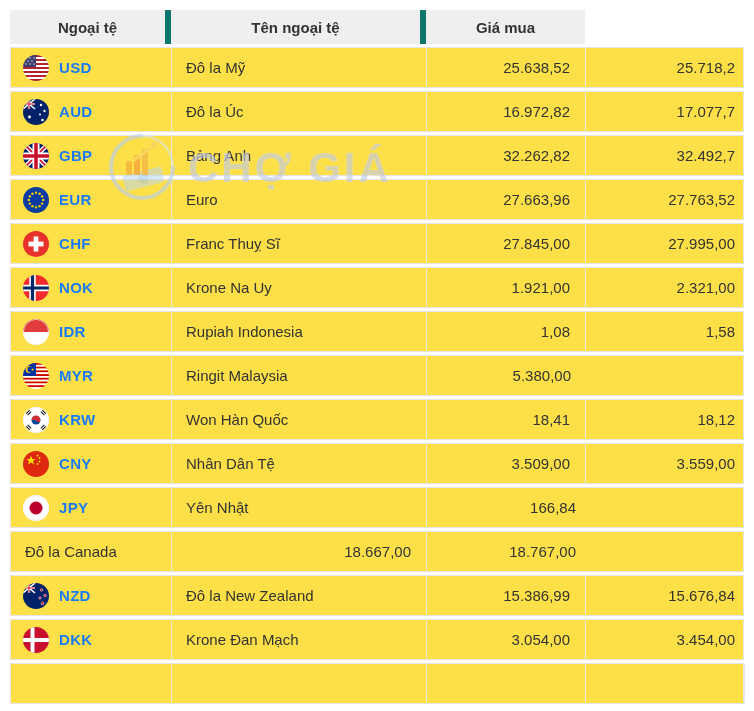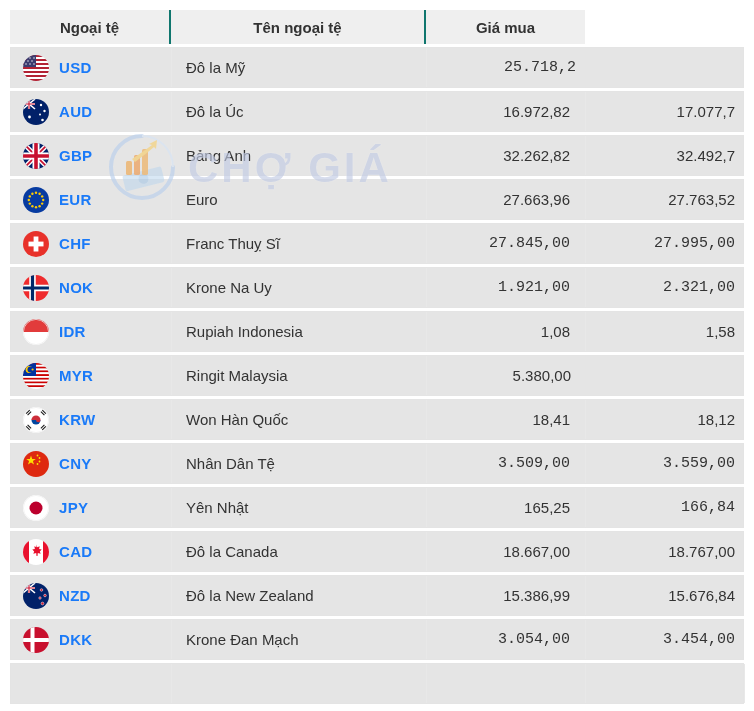--- a/index.html
+++ b/index.html
@@ -28,45 +28,45 @@
     display: grid;
     grid-template-columns: 161px 255px 159px 159px;
     width: 734px;
   }
   
   .header-row { height: 34px; margin-bottom: 2px; }
   .header-cell {
     background: var(--header-bg);
     display: flex; align-items: center; justify-content: center;
     font-size: 15px; font-weight: bold; color: #333;
-    border-right: 2px solid #0f766e;
+    border-right: 6px solid #0f766e;
   }
   .header-cell:last-child { border-right: none; }
   
   .row {
     height: 41px;
     margin-top: 3px;
     border: 1px solid var(--border);
-    background: #e5e5e5;
+    background: #fde047;
   }
   .row .cell {
     display: flex; align-items: center;
     font-size: 15px; color: #333;
     border-right: 1px solid #e8e8e8;
     overflow: hidden;
   }
   .row .cell:last-child { border-right: none; }
   .cell.currency { padding-left: 12px; gap: 10px; }
   .cell.name { padding-left: 14px; }
   .cell.val { justify-content: flex-end; }
   .cell.buy { padding-right: 15px; }
   .cell.sell { padding-right: 10px; }
   .code { color: var(--blue); font-weight: bold; font-size: 15px; letter-spacing: .3px; }
   .green { color: var(--green); }
-  .red { color: var(--red); font-family: Liberation Mono, monospace; }
+  .red { color: var(--red); }
   .neutral { color: var(--neutral); }
   .flag { width: 26px; height: 26px; display: inline-flex; flex: 0 0 26px; }
   .flag svg { width: 26px; height: 26px; }
   
   .row.partial .cell { border-right: 1px solid #e8e8e8; }
   
   .watermark {
     position: absolute;
     left: 108px; top: 133px;
     display: flex; align-items: center;
@@ -127,20 +127,21 @@
                   <circle cx="3" cy="9" r="0.7"></circle>
                   <circle cx="7" cy="9" r="0.7"></circle>
                   <circle cx="11" cy="9" r="0.7"></circle>
                 </g>
               </g>
             </svg>
           </span>
       <span class="code">USD</span>
     </div>
     <div class="cell name">Đô la Mỹ</div>
+    <div class="cell val buy green">25.638,52</div>
     <div class="cell val sell red">25.718,2</div>
   </div>
 
   <div class="grid-row row">
     <div class="cell currency">
       <span class="flag">
             <svg viewBox="0 0 26 26">
               <defs>
                 <clipPath id="fau">
                   <circle cx="13" cy="13" r="13"></circle>
@@ -445,43 +446,24 @@
               <g clip-path="url(#fjp)">
                 <rect width="26" height="26" fill="#ffffff"></rect>
                 <circle cx="13" cy="13" r="12.6" fill="none" stroke="#f0f0f0" stroke-width="0.8"></circle>
                 <circle cx="13" cy="13" r="6.5" fill="#bc002d"></circle>
               </g>
             </svg>
           </span>
       <span class="code">JPY</span>
     </div>
     <div class="cell name">Yên Nhật</div>
-    <div class="cell val buy green">165,25</div>
     <div class="cell val sell red">166,84</div>
   </div>
 
   <div class="grid-row row">
-    <div class="cell currency">
-      <span class="flag">
-            <svg viewBox="0 0 26 26">
-              <defs>
-                <clipPath id="fca">
-                  <circle cx="13" cy="13" r="13"></circle>
-                </clipPath>
-              </defs>
-              <g clip-path="url(#fca)">
-                <rect width="26" height="26" fill="#ffffff"></rect>
-                <rect x="0" y="0" width="6" height="26" fill="#e8112d"></rect>
-                <rect x="20" y="0" width="6" height="26" fill="#e8112d"></rect>
-                <path d="M13 5.5 l1.4 2.8 2.3-1 -0.6 2.7 2.6 0.4 -1.9 2 0.9 2.3 -2.9-0.6 -0.3 2.9 h-1 l-0.3-2.9 -2.9 0.6 0.9-2.3 -1.9-2 2.6-0.4 -0.6-2.7 2.3 1 Z" fill="#e8112d"></path>
-              </g>
-            </svg>
-          </span>
-      <span class="code">CAD</span>
-    </div>
     <div class="cell name">Đô la Canada</div>
     <div class="cell val buy green">18.667,00</div>
     <div class="cell val sell green">18.767,00</div>
   </div>
 
   <div class="grid-row row">
     <div class="cell currency">
       <span class="flag">
             <svg viewBox="0 0 26 26">
               <defs>

